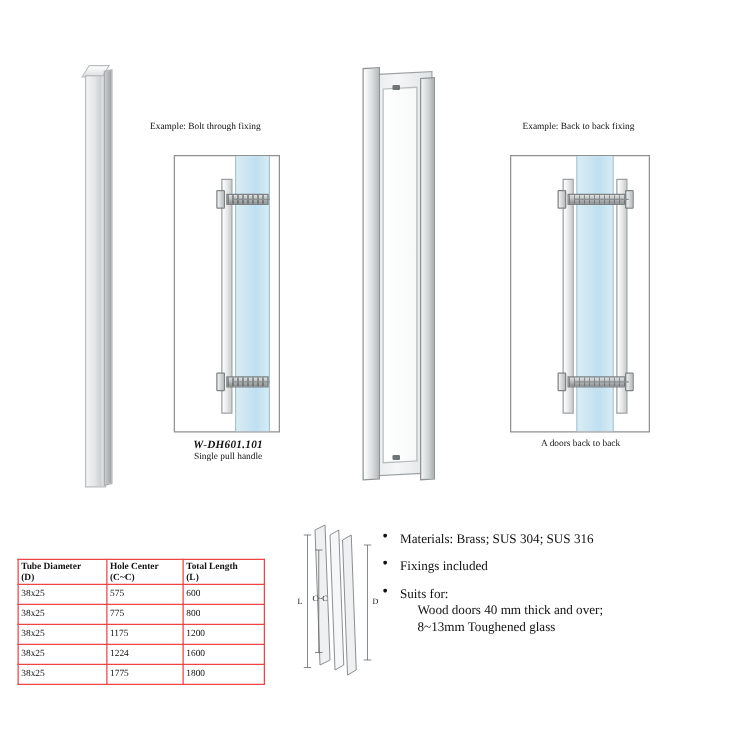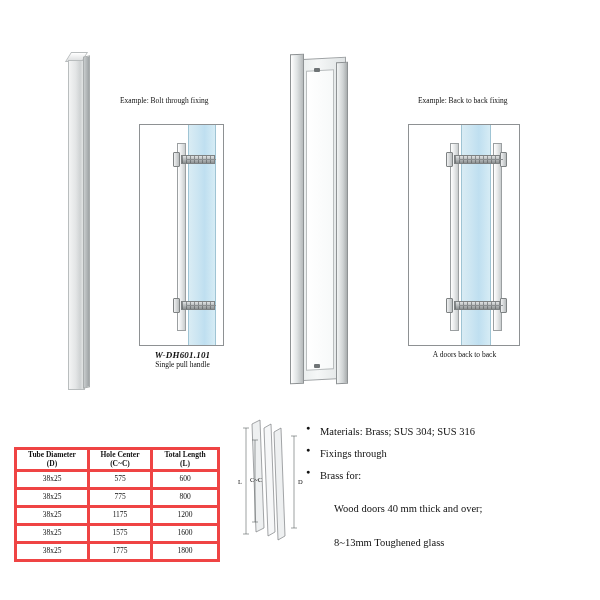--- a/index.html
+++ b/index.html
@@ -143,22 +143,22 @@
   .spec-table {
     position: absolute;
     left: 14px;
     top: 447px;
     border-collapse: collapse;
     font-family: "Liberation Serif", serif;
     font-size: 7.5px;
     color: #111;
   }
   .spec-table th, .spec-table td {
-    border: 3px solid #ef4444;
-    text-align: center;
+    border: 1px solid #ef4444;
+    text-align: left;
     padding: 1px 2px;
     line-height: 1.15;
     font-family: Liberation Serif, serif;
   }
   .spec-table th {
     font-weight: bold;
     font-size: 7.5px;
   }
   .spec-table td { height: 13px; }
   .col-d { width: 66px; }
@@ -187,21 +187,21 @@
     position: absolute;
     left: 0;
     top: -1px;
     font-size: 7px;
   }
   .bullets ul { margin: 0; padding: 0; }
   .sub-line {
     font-family: "Liberation Serif", serif;
     font-size: 10.5px;
     margin-left: 14px;
-    margin-top: 20px;
+    margin-top: 0;
     line-height: 1.3;
   }
 
   
   .sketch {
     position: absolute;
     left: 238px;
     top: 418px;
     width: 70px;
     height: 140px;
@@ -344,36 +344,36 @@
         <td>775</td>
         <td>800</td>
       </tr>
       <tr>
         <td>38x25</td>
         <td>1175</td>
         <td>1200</td>
       </tr>
       <tr>
         <td>38x25</td>
-        <td>1575</td>
+        <td>1224</td>
         <td>1600</td>
       </tr>
       <tr>
         <td>38x25</td>
         <td>1775</td>
         <td>1800</td>
       </tr>
     </tbody>
   </table>
 
   <div class="bullets">
     <ul>
       <li>Materials: Brass; SUS 304; SUS 316</li>
-      <li>Fixings  through</li>
+      <li>Fixings  included</li>
       <li>
-        <span>Brass for:</span>
+        <span>Suits for:</span>
         <div class="sub-line">Wood doors 40 mm thick and over;</div>
         <div class="sub-line">8~13mm Toughened glass</div>
       </li>
     </ul>
   </div>
 
 </div>
 
 </body></html>

